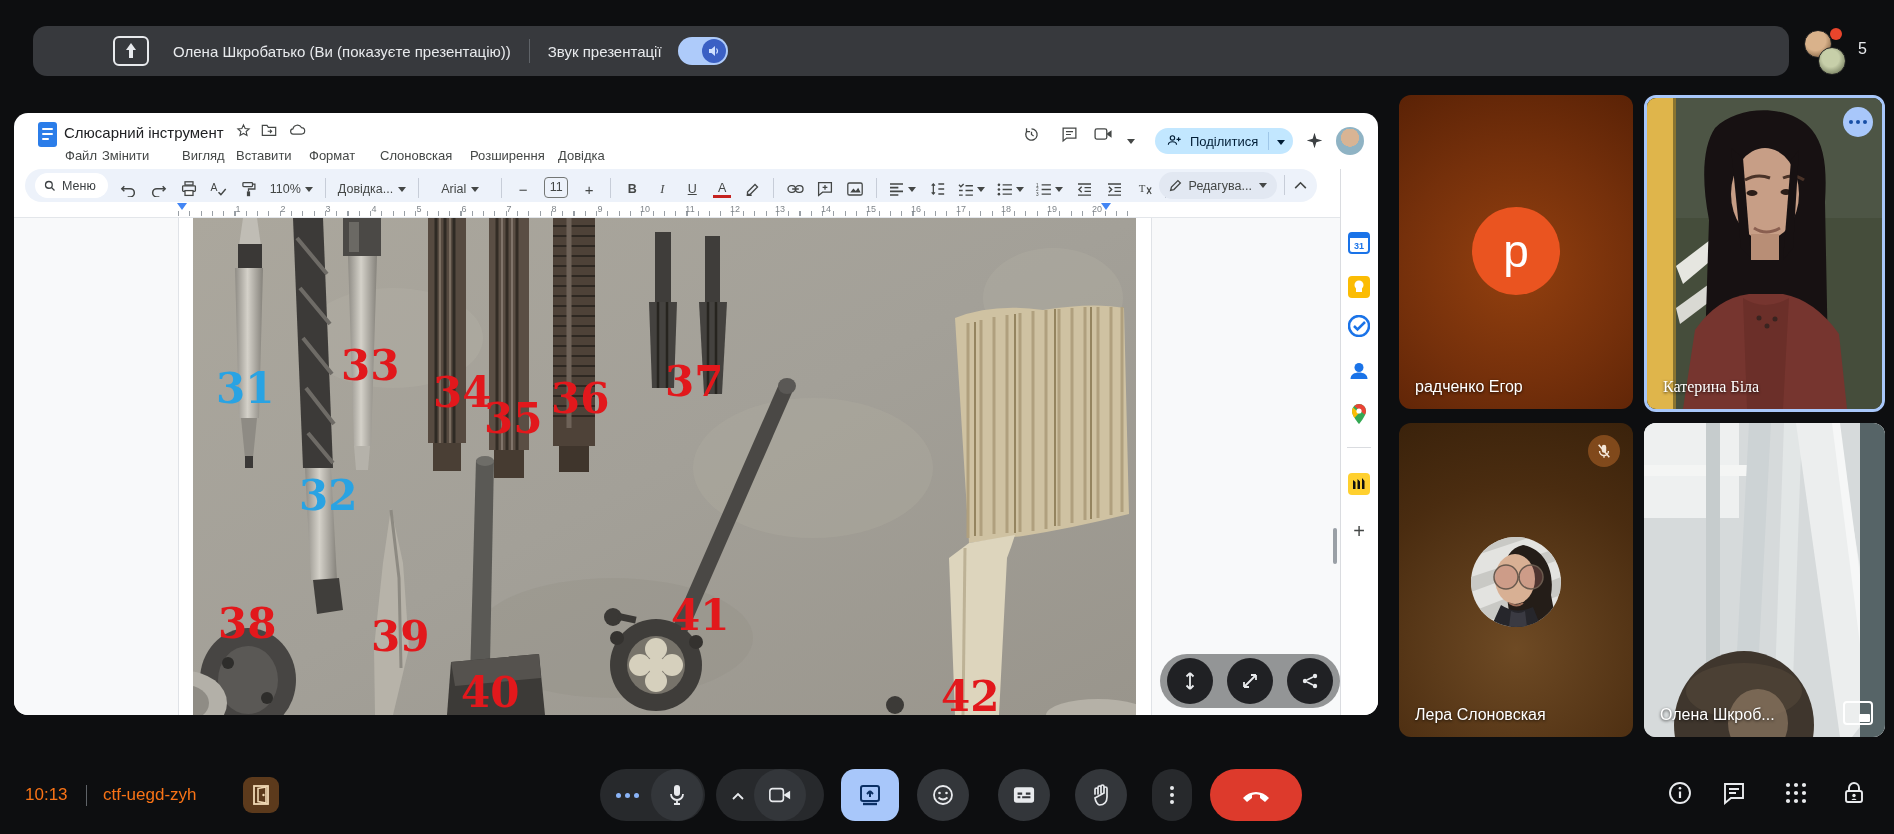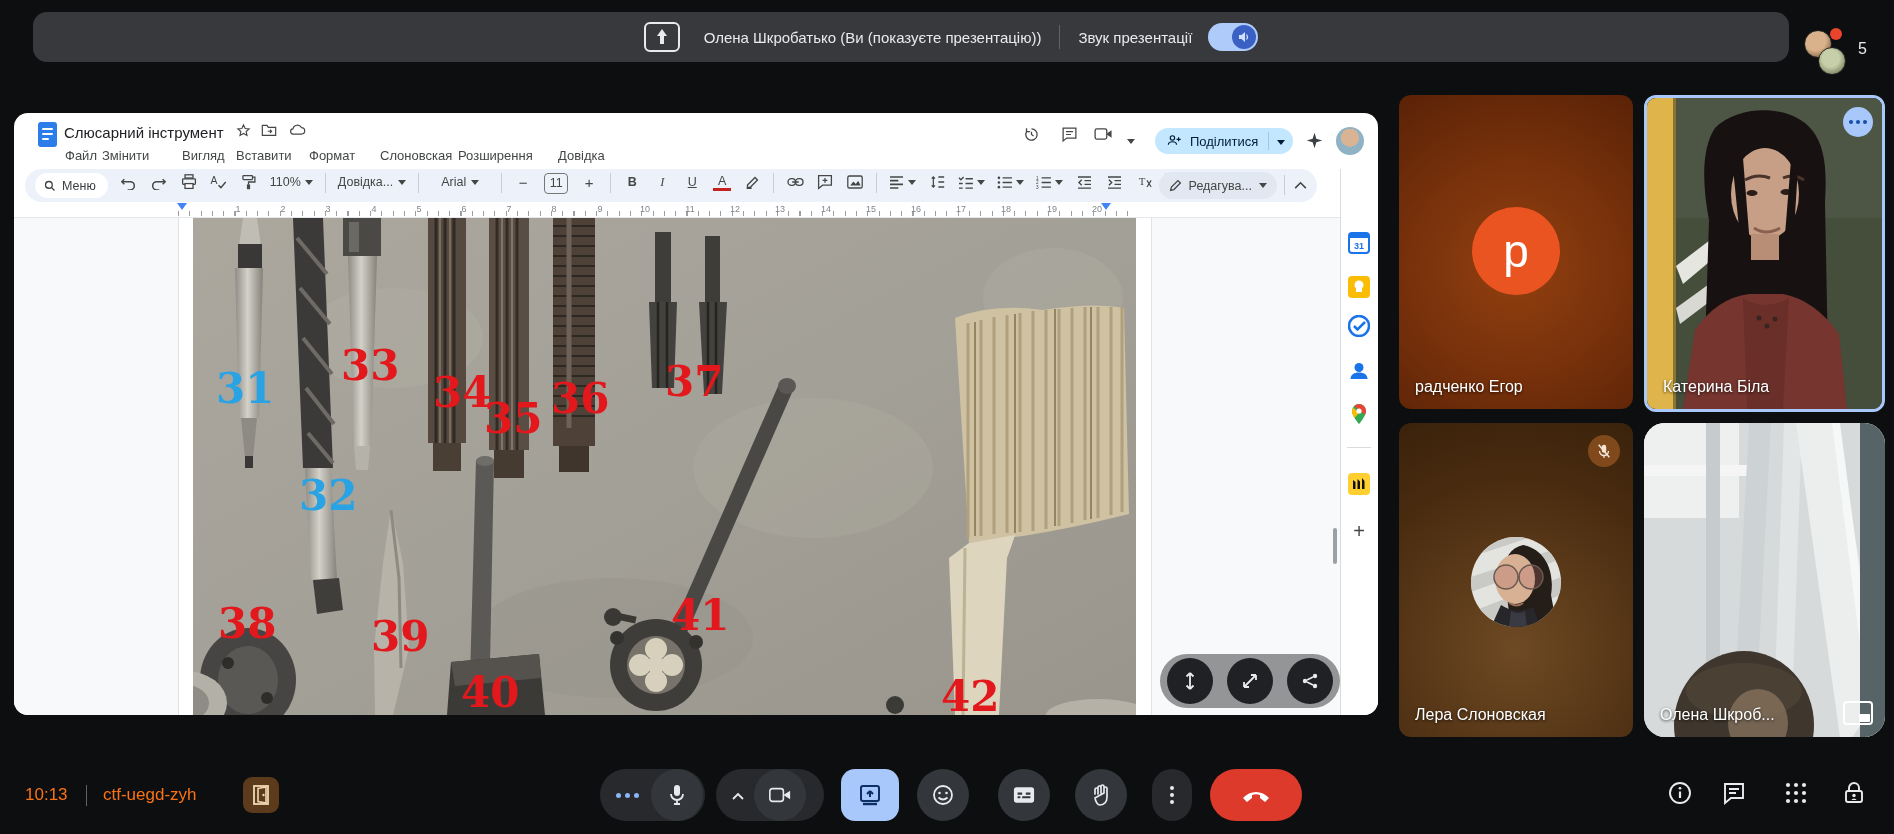--- a/index.html
+++ b/index.html
@@ -1,21 +1,21 @@
 <!DOCTYPE html>
 <html><head>
 <meta charset="utf-8">
 <style>
   html,body{margin:0;padding:0;background:#0a0b0d;}
   #stage{position:relative;width:1894px;height:834px;background:#0d0e10;overflow:hidden;
          font-family:"Liberation Sans",sans-serif;-webkit-font-smoothing:antialiased;}
   .abs{position:absolute;}
   
-  .topbar{left:33px;top:12px;width:1756px;height:50px;background:#37393d;border-radius:14px;
-          display:flex;align-items:center;color:#e8eaed;font-size:15px;justify-content:center;}
+  .topbar{left:33px;top:26px;width:1756px;height:50px;background:#37393d;border-radius:14px;
+          display:flex;align-items:center;color:#e8eaed;font-size:15px;}
   .present-ic{margin-left:80px;width:32px;height:26px;border:2px solid #e8eaed;border-radius:6px;
               position:relative;flex:none;}
   .present-ic:after{content:"";position:absolute;left:11px;top:5px;width:0;height:0;
               border:5px solid transparent;border-bottom:7px solid #e8eaed;border-top:none;}
   .present-ic:before{content:"";position:absolute;left:14px;top:11px;width:4px;height:9px;background:#e8eaed;}
   .tb-div{width:1px;height:24px;background:#5f6368;margin:0 18px;}
   .toggle{width:50px;height:28px;border-radius:14px;background:#aecbfa;position:relative;margin-left:16px;}
   .toggle .knob{position:absolute;right:2px;top:2px;width:24px;height:24px;border-radius:50%;background:#3b60c4;
                 display:flex;align-items:center;justify-content:center;}
   .stopbtn{left:1590px;top:33px;width:179px;height:41px;border-radius:21px;background:#abc7f7;color:#1c3e7e;
@@ -31,21 +31,21 @@
   
   .docs{left:14px;top:113px;width:1364px;height:602px;background:#fff;border-radius:14px;overflow:hidden;}
   .docs-ic{left:24px;top:9px;width:19px;height:25px;background:#2b7de9;border-radius:3px;}
   .docs-ic i{position:absolute;left:4px;right:4px;height:2px;background:#fff;border-radius:1px;}
   .doc-title{left:50px;top:11px;font-size:15px;color:#202124;}
   .t-ic{color:#444746;font-size:14px;top:10px;}
   .menus{top:35px;left:0;height:18px;font-size:13px;color:#444746;}
   .menus span{position:absolute;top:0;cursor:pointer;}
   .toolbar{left:11px;top:56px;width:1292px;height:33px;background:#edf2fa;border-radius:17px;
            display:flex;align-items:center;color:#444746;font-size:12.5px;}
-  .tb-grp{display:flex;align-items:flex-start;gap:12px;margin-left:10px;}
+  .tb-grp{display:flex;align-items:flex-end;gap:12px;margin-left:10px;}
   .srch{background:#fff;border-radius:13px;height:25px;display:flex;align-items:center;gap:6px;
         padding:0 12px 0 9px;color:#3c4043;}
   .tbi{width:18px;height:18px;display:flex;align-items:center;justify-content:center;flex:none;cursor:pointer;}
   .tsep{width:1px;height:20px;background:#c7cdd8;flex:none;}
   .caret{width:0;height:0;border:4px solid transparent;border-top:5px solid #444746;margin-top:4px;}
   .sizebox{width:22px;height:19px;border:1px solid #747775;border-radius:4px;text-align:center;line-height:19px;}
   .editpill{position:absolute;right:40px;top:3px;height:27px;border-radius:14px;background:#e2e8f2;
             display:flex;align-items:center;gap:7px;padding:0 10px;}
   .collapse{position:absolute;right:10px;top:8px;color:#444746;font-size:13px;cursor:pointer;}
   .ruler{left:0;top:90px;width:1326px;height:14px;background:#fff;border-bottom:1px solid #e3e6ea;}
@@ -68,30 +68,30 @@
   .scrollbar{left:1319px;top:415px;width:4px;height:36px;background:#9aa0a6;border-radius:2px;}
   .sharebtn{left:1141px;top:15px;height:26px;border-radius:13px;background:#c2e7ff;color:#001d35;
             font-size:13px;display:flex;align-items:center;cursor:pointer;}
   
   .tile{border-radius:12px;overflow:hidden;}
   .tname{position:absolute;left:16px;bottom:13px;color:#fff;font-size:16px;text-shadow:0 1px 3px rgba(0,0,0,.75);}
   .t1{left:1399px;top:95px;width:234px;height:314px;
       background:radial-gradient(circle at 50% 55%,#93400f 0%,#75300b 55%,#5a2206 100%);}
   .t1 .pav{position:absolute;left:73px;top:112px;width:88px;height:88px;border-radius:50%;background:#ea5420;
       color:#fff;font-size:46px;display:flex;align-items:center;justify-content:center;}
-  .t2{left:1644px;top:95px;width:241px;height:317px;border:3px solid #a8c7fa;box-sizing:border-box;background:#39402f;}
+  .t2{left:1644px;top:95px;width:241px;height:317px;border:3px solid #a8c7fa;box-sizing:border-box;background:#39402f;font-family:Liberation Serif, serif;}
   .t2 .dots-btn{position:absolute;right:9px;top:9px;width:30px;height:30px;border-radius:50%;background:#a8c7fa;
       display:flex;align-items:center;justify-content:center;gap:3px;cursor:pointer;}
   .t2 .dots-btn b{width:4px;height:4px;border-radius:50%;background:#174ea6;}
   .t3{left:1399px;top:423px;width:234px;height:314px;
       background:radial-gradient(circle at 50% 72%,#6e4a24 0%,#4a2c10 65%,#3a220b 100%);}
   .t3 .mut{position:absolute;right:13px;top:12px;width:32px;height:32px;border-radius:50%;background:rgba(140,80,30,.85);
       display:flex;align-items:center;justify-content:center;}
   .t3 .photoav{position:absolute;left:72px;top:114px;width:90px;height:90px;border-radius:50%;overflow:hidden;}
-  .t4{left:1644px;top:423px;width:241px;height:314px;background:#d6dadb;border-radius:21px;}
+  .t4{left:1644px;top:423px;width:241px;height:314px;background:#d6dadb;}
   .pip{position:absolute;right:12px;bottom:12px;width:26px;height:20px;border:2px solid #fff;border-radius:4px;}
   .pip:after{content:"";position:absolute;right:1px;bottom:1px;width:11px;height:8px;background:#fff;border-radius:1px;}
   
   .bbar{left:0;top:755px;width:1894px;height:79px;color:#f97316;}
   .btime{left:25px;top:30px;font-size:17px;}
   .bdiv{left:86px;top:30px;width:1px;height:21px;background:#5f6368;}
   .bcode{left:103px;top:30px;font-size:17px;}
   .doorbtn{left:243px;top:22px;width:36px;height:36px;border-radius:9px;background:#5c3a1c;
            display:flex;align-items:center;justify-content:center;cursor:pointer;}
   .cpill{top:14px;height:52px;border-radius:26px;background:#27292c;display:flex;align-items:center;}
@@ -194,21 +194,21 @@
     </div>
     <div class="abs" style="left:1322px;top:14px;width:28px;height:28px;border-radius:50%;background:radial-gradient(circle at 50% 38%,#d8b494 0 40%,#8fb3c4 41% 100%)"></div>
 
     <div class="abs menus">
       <span style="left:51px">Файл</span>
       <span style="left:88px">Змінити</span>
       <span style="left:168px">Вигляд</span>
       <span style="left:222px">Вставити</span>
       <span style="left:295px">Формат</span>
       <span style="left:366px">Слоновская</span>
-      <span style="left:444px">Розширення</span>
+      <span style="left:456px">Розширення</span>
       <span style="left:544px">Довідка</span>
     </div>
 
     <div class="abs toolbar">
       <div class="tb-grp">
         <span class="srch">
           <svg width="12" height="12" viewBox="0 0 16 16">
               <circle cx="6.5" cy="6.5" r="4.5" fill="none" stroke="#3c4043" stroke-width="1.7"></circle>
               <path d="M10 10l4 4" stroke="#3c4043" stroke-width="1.7"></path>
             </svg>

